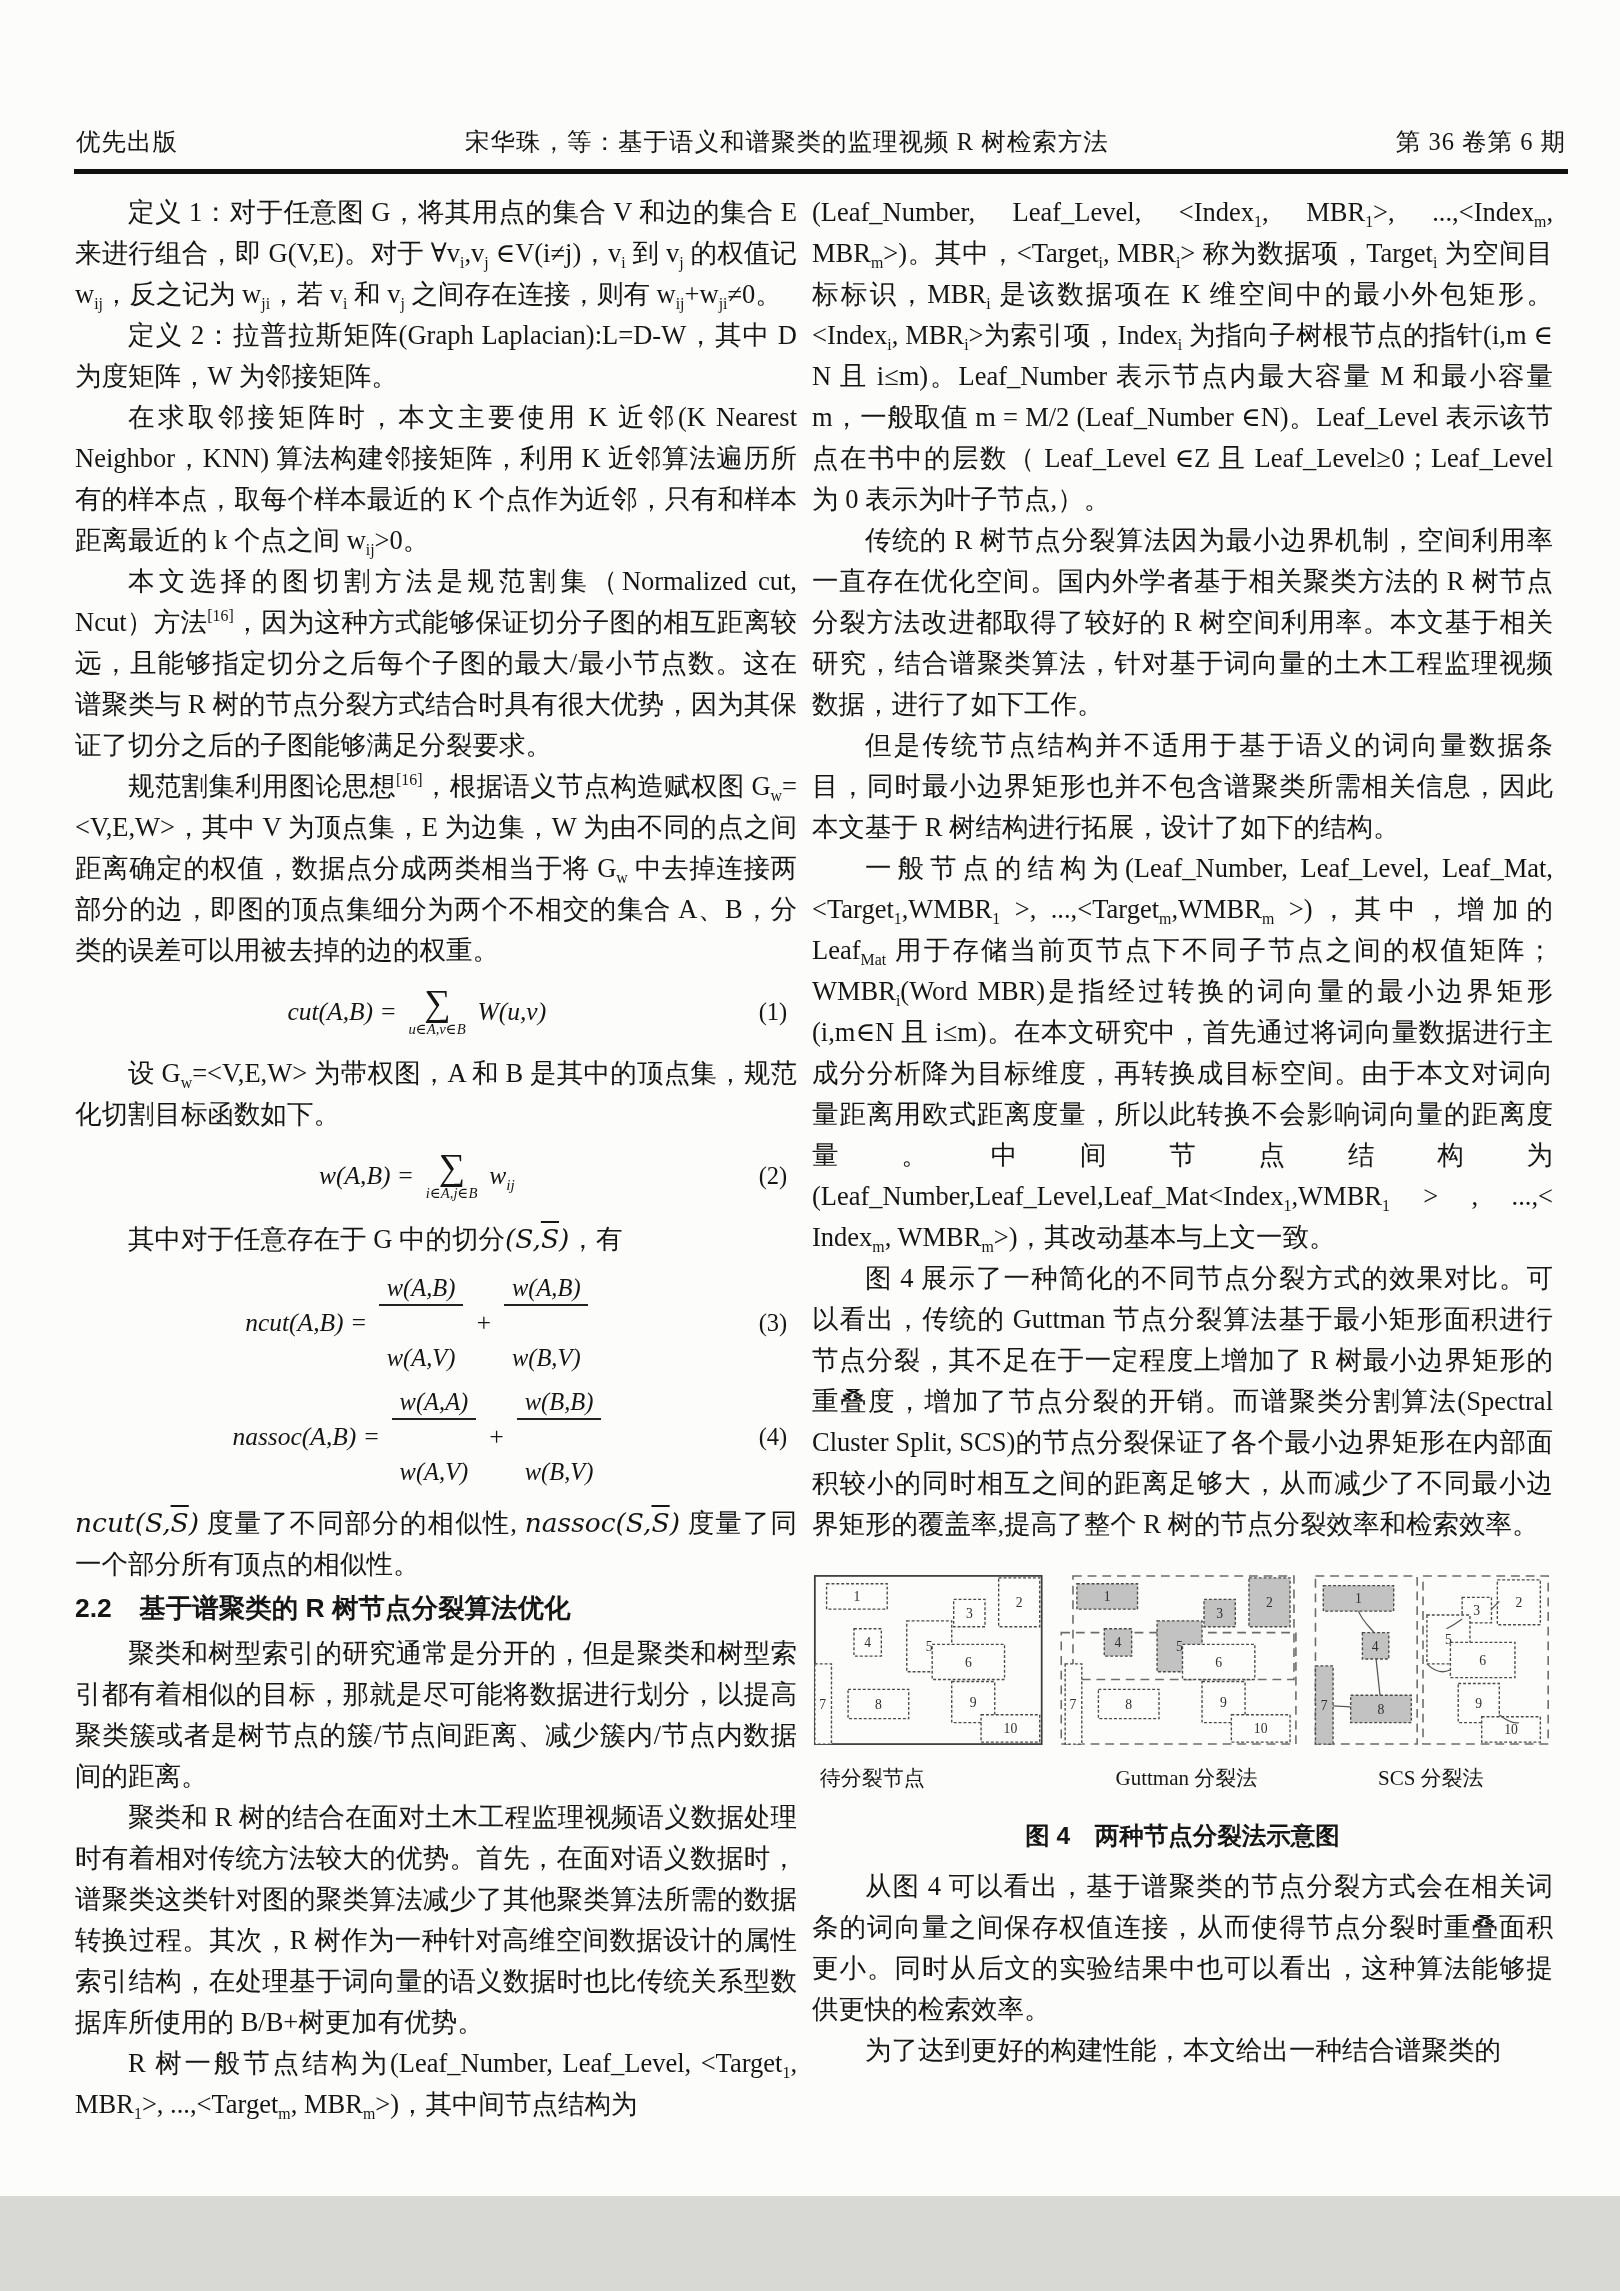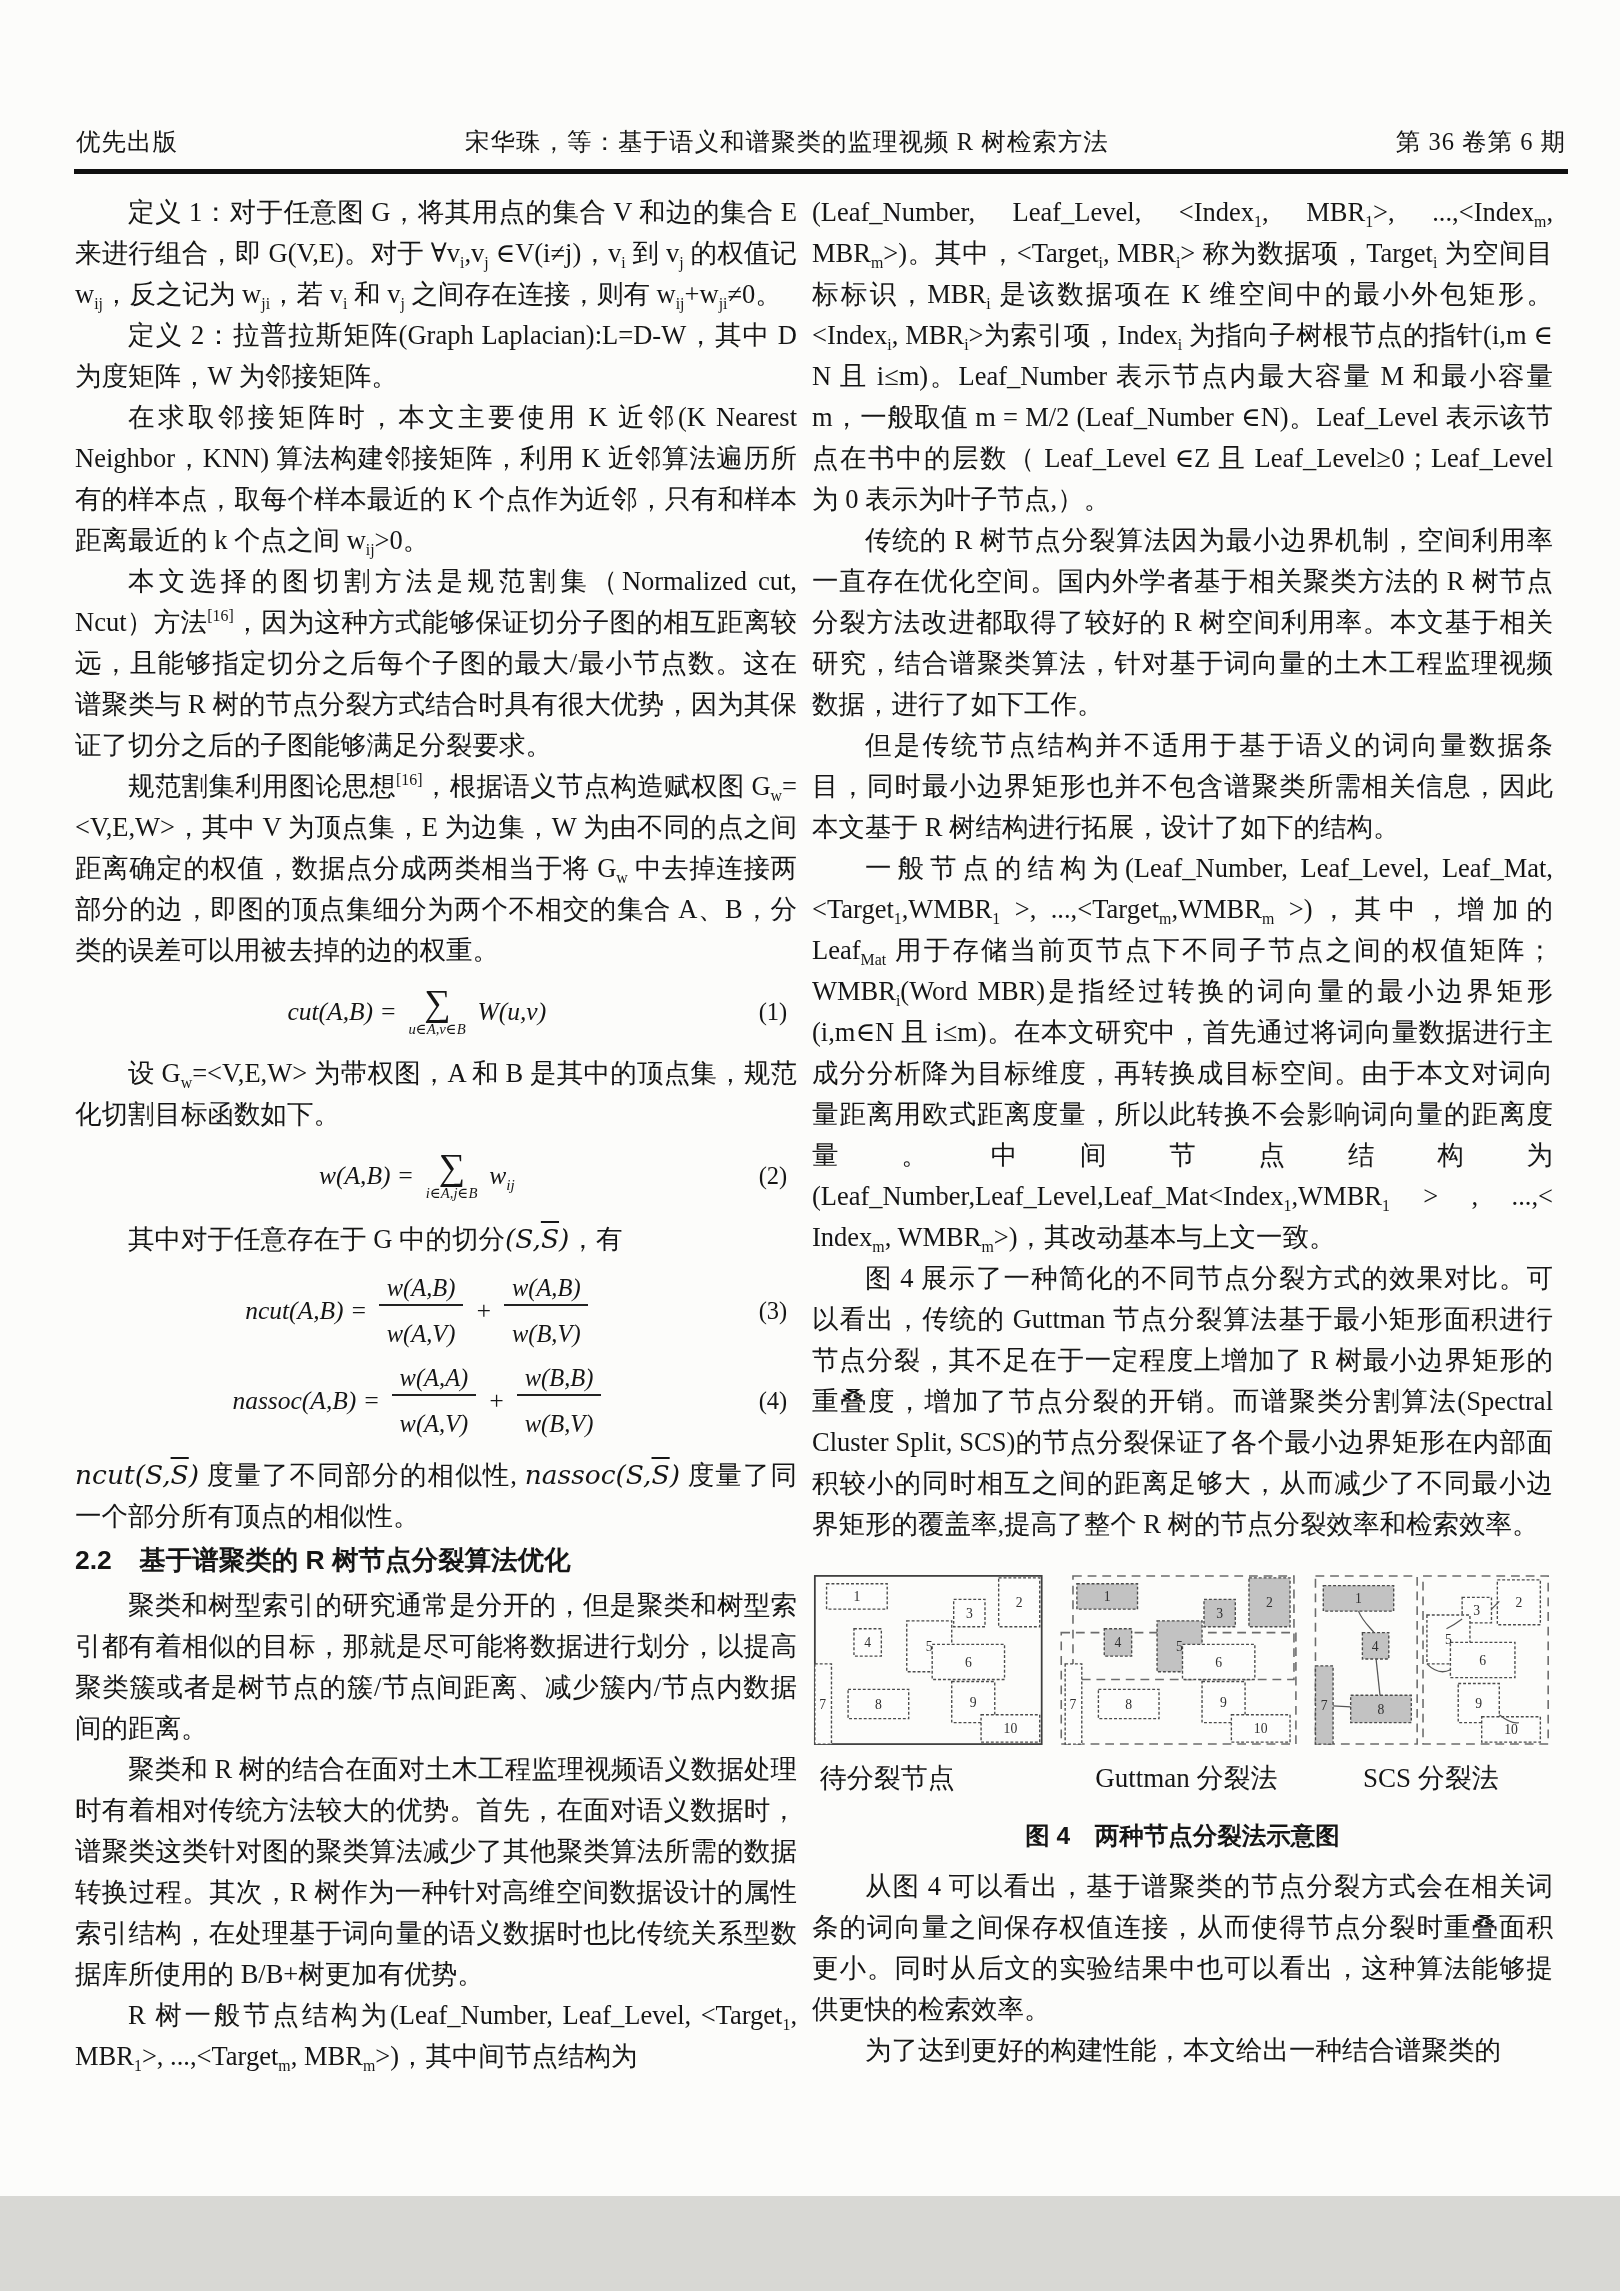--- a/index.html
+++ b/index.html
@@ -34,33 +34,33 @@
 
   .formula { display:flex; align-items:center; margin:13.7px 0 15.7px 0; }
   .f-body {
     flex:1; display:flex; justify-content:center; align-items:center;
     gap:11.8px; font-style:italic; font-size:25.5px; line-height:1.15;
   }
   .f-num { font-style:normal; font-size:24.5px; padding-right:9.8px; }
   .sum { display:inline-flex; flex-direction:column; align-items:center; }
   .sigma { font-style:normal; font-size:37px; line-height:0.95; }
   .sum-sub { font-size:14.7px; margin-top:1px; }
-  .frac { display:inline-flex; flex-direction:column; align-items:center; font-size:24.5px; }
+  .frac { display:inline-flex; flex-direction:column; align-items:center; font-size:24.5px;gap:24px; }
   .frac .fn { padding:0 7.8px 2px 7.8px; border-bottom:2px solid #222; }
   .frac .fd { padding-top:14px; }
 
   .sec-head {
     font-weight:bold; font-size:26.5px; margin:3.9px 0 3.9px 0;
     font-family:"Liberation Sans","DejaVu Sans",sans-serif;
     display:flex; gap:27.4px; text-align:left;
   }
 
   .figure-block { margin:27.4px 0 9.8px 0; }
   .fig-canvas { display:block; }
-  .fig-labels { display:flex; font-size:27px; margin-top:9.8px; }
+  .fig-labels { display:flex; font-size:21px; margin-top:9.8px; }
   .fig-labels span { flex:1; text-align:center; }
   .fig-labels span:first-child { text-align:left; padding-left:7.8px; }
   .fig-caption {
     text-align:center; font-size:24.5px; margin-top:15.7px; font-weight:bold;
     font-family:"Liberation Sans","DejaVu Sans",sans-serif;
   }
   .mbr { fill:#fdfdfc; stroke:#4a4a4a; stroke-width:1.4; stroke-dasharray:3 2; }
   .mbr.shaded { fill:#c2c2c2; }
   .panel-border { fill:none; stroke:#3d3d3d; stroke-width:1.8; }
   .group-dash { fill:none; stroke:#6b6b6b; stroke-width:1.6; stroke-dasharray:9 6; }

